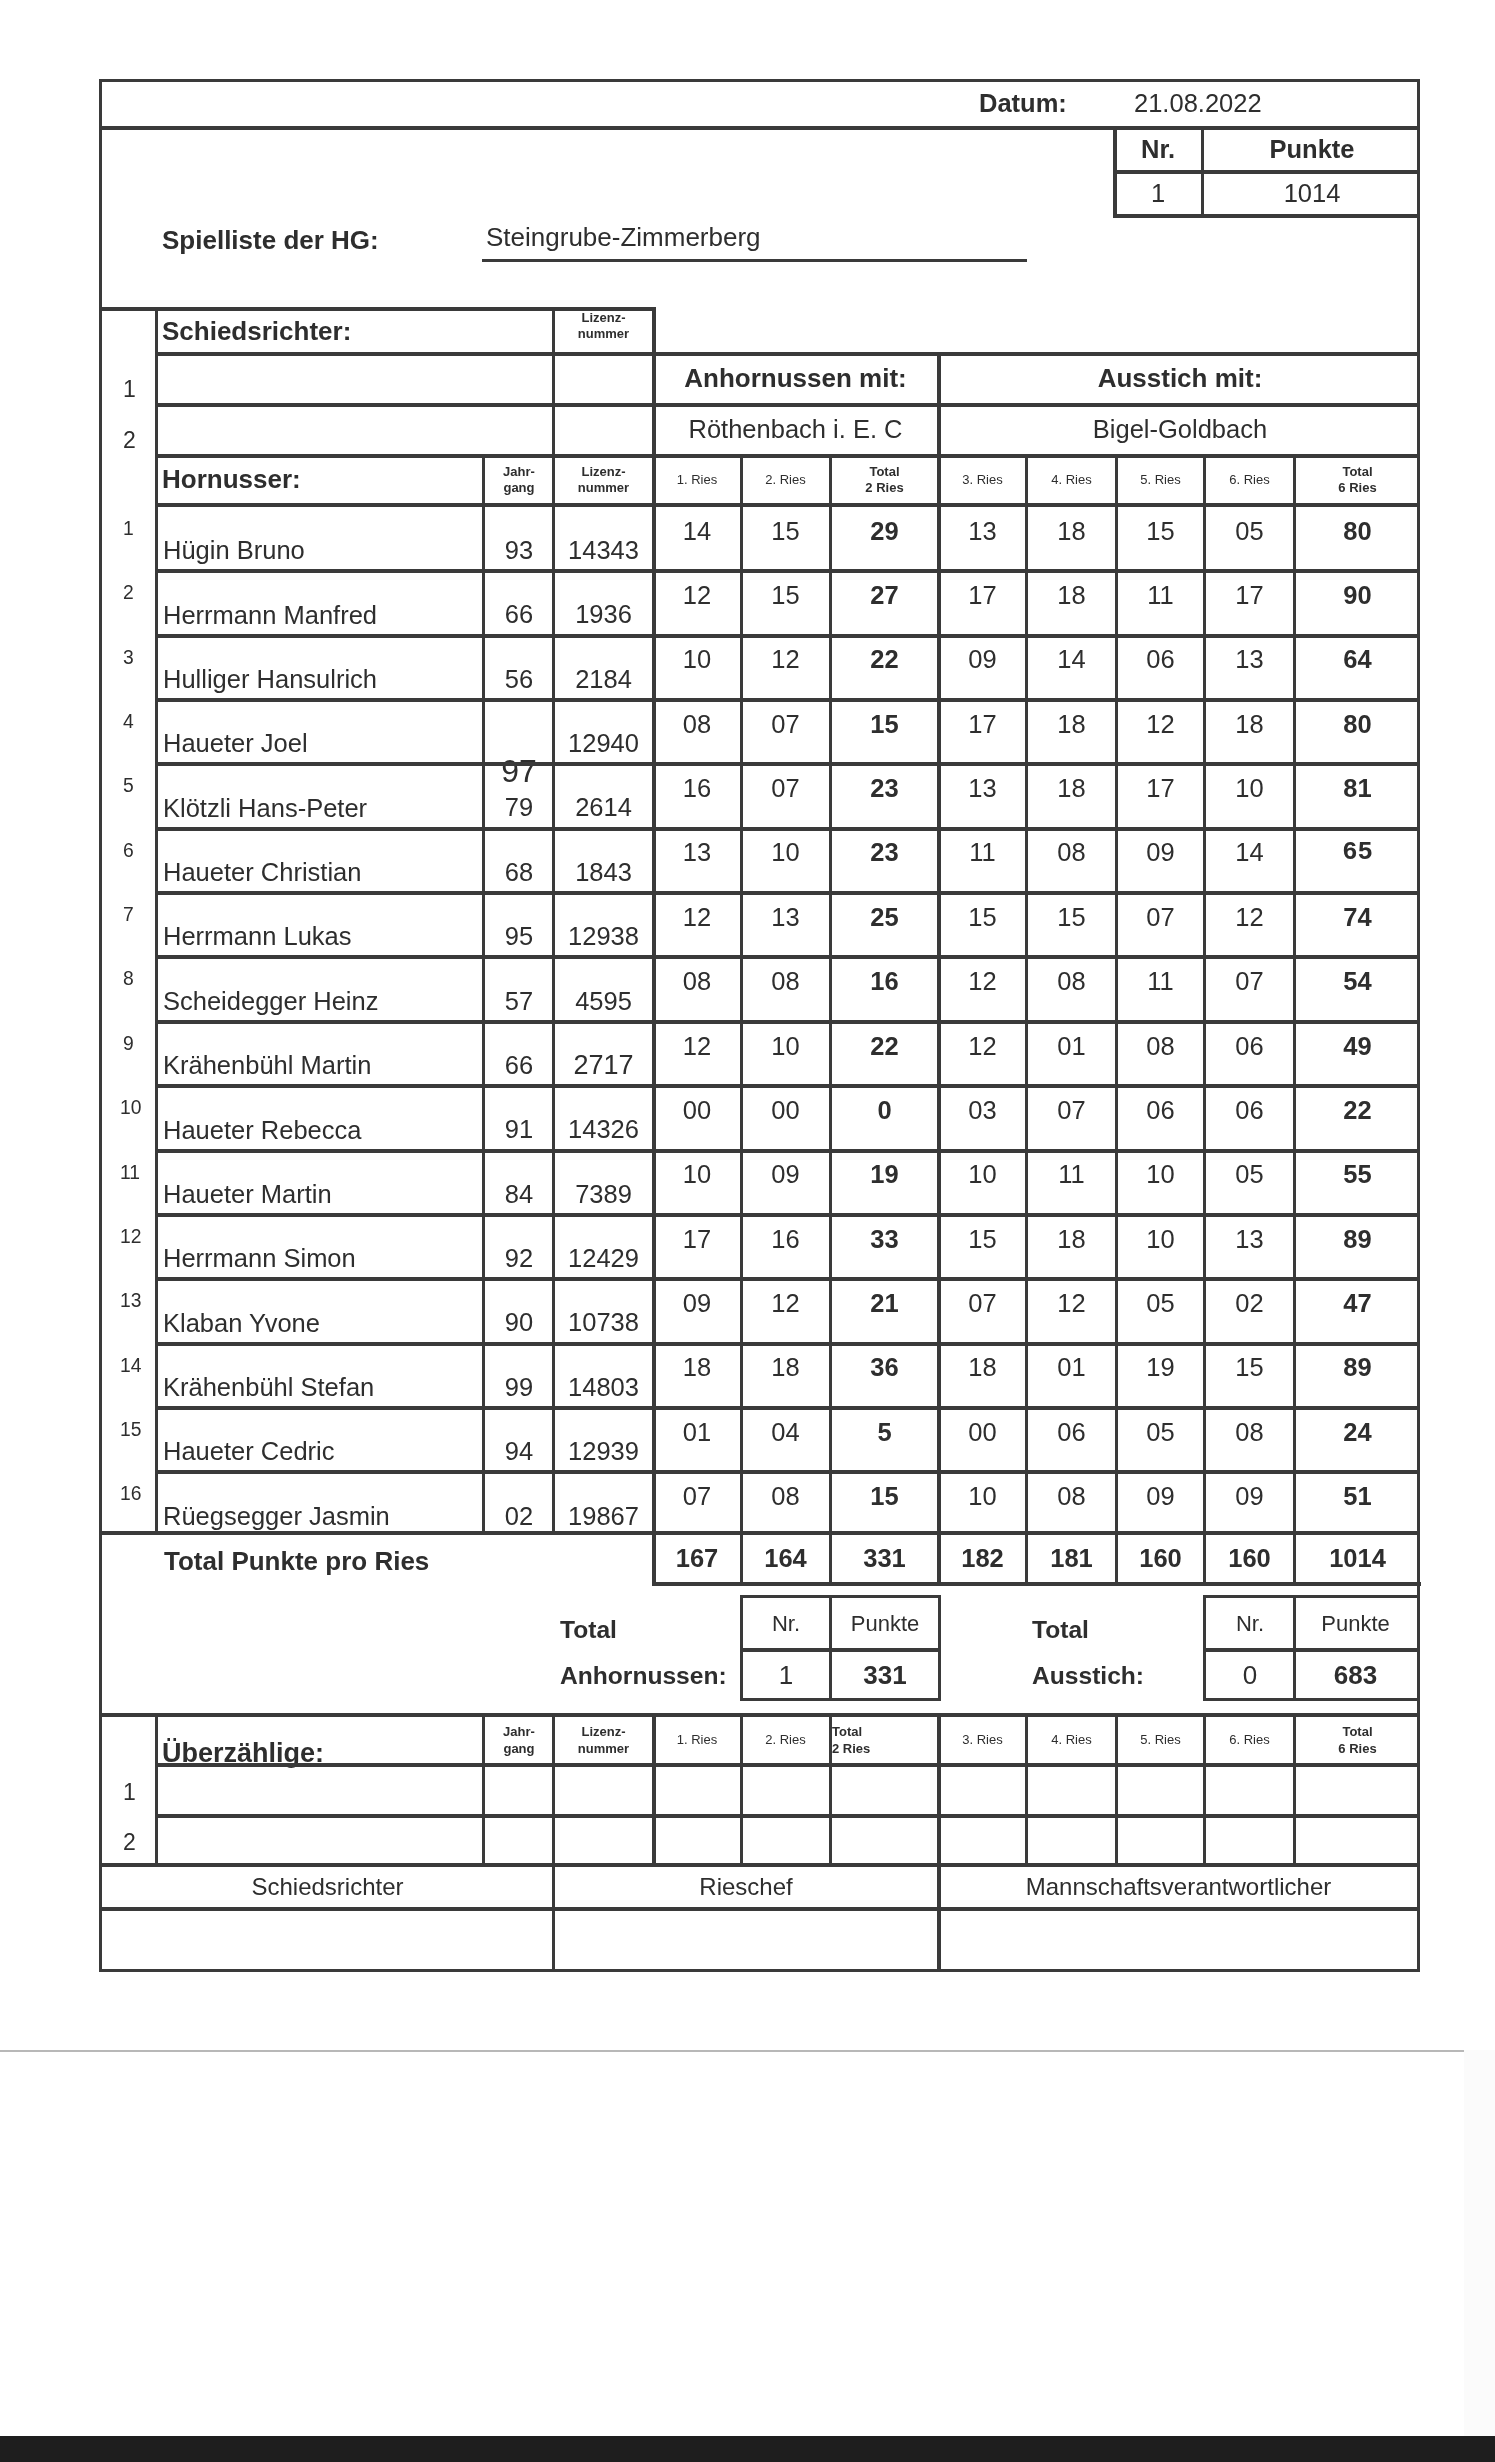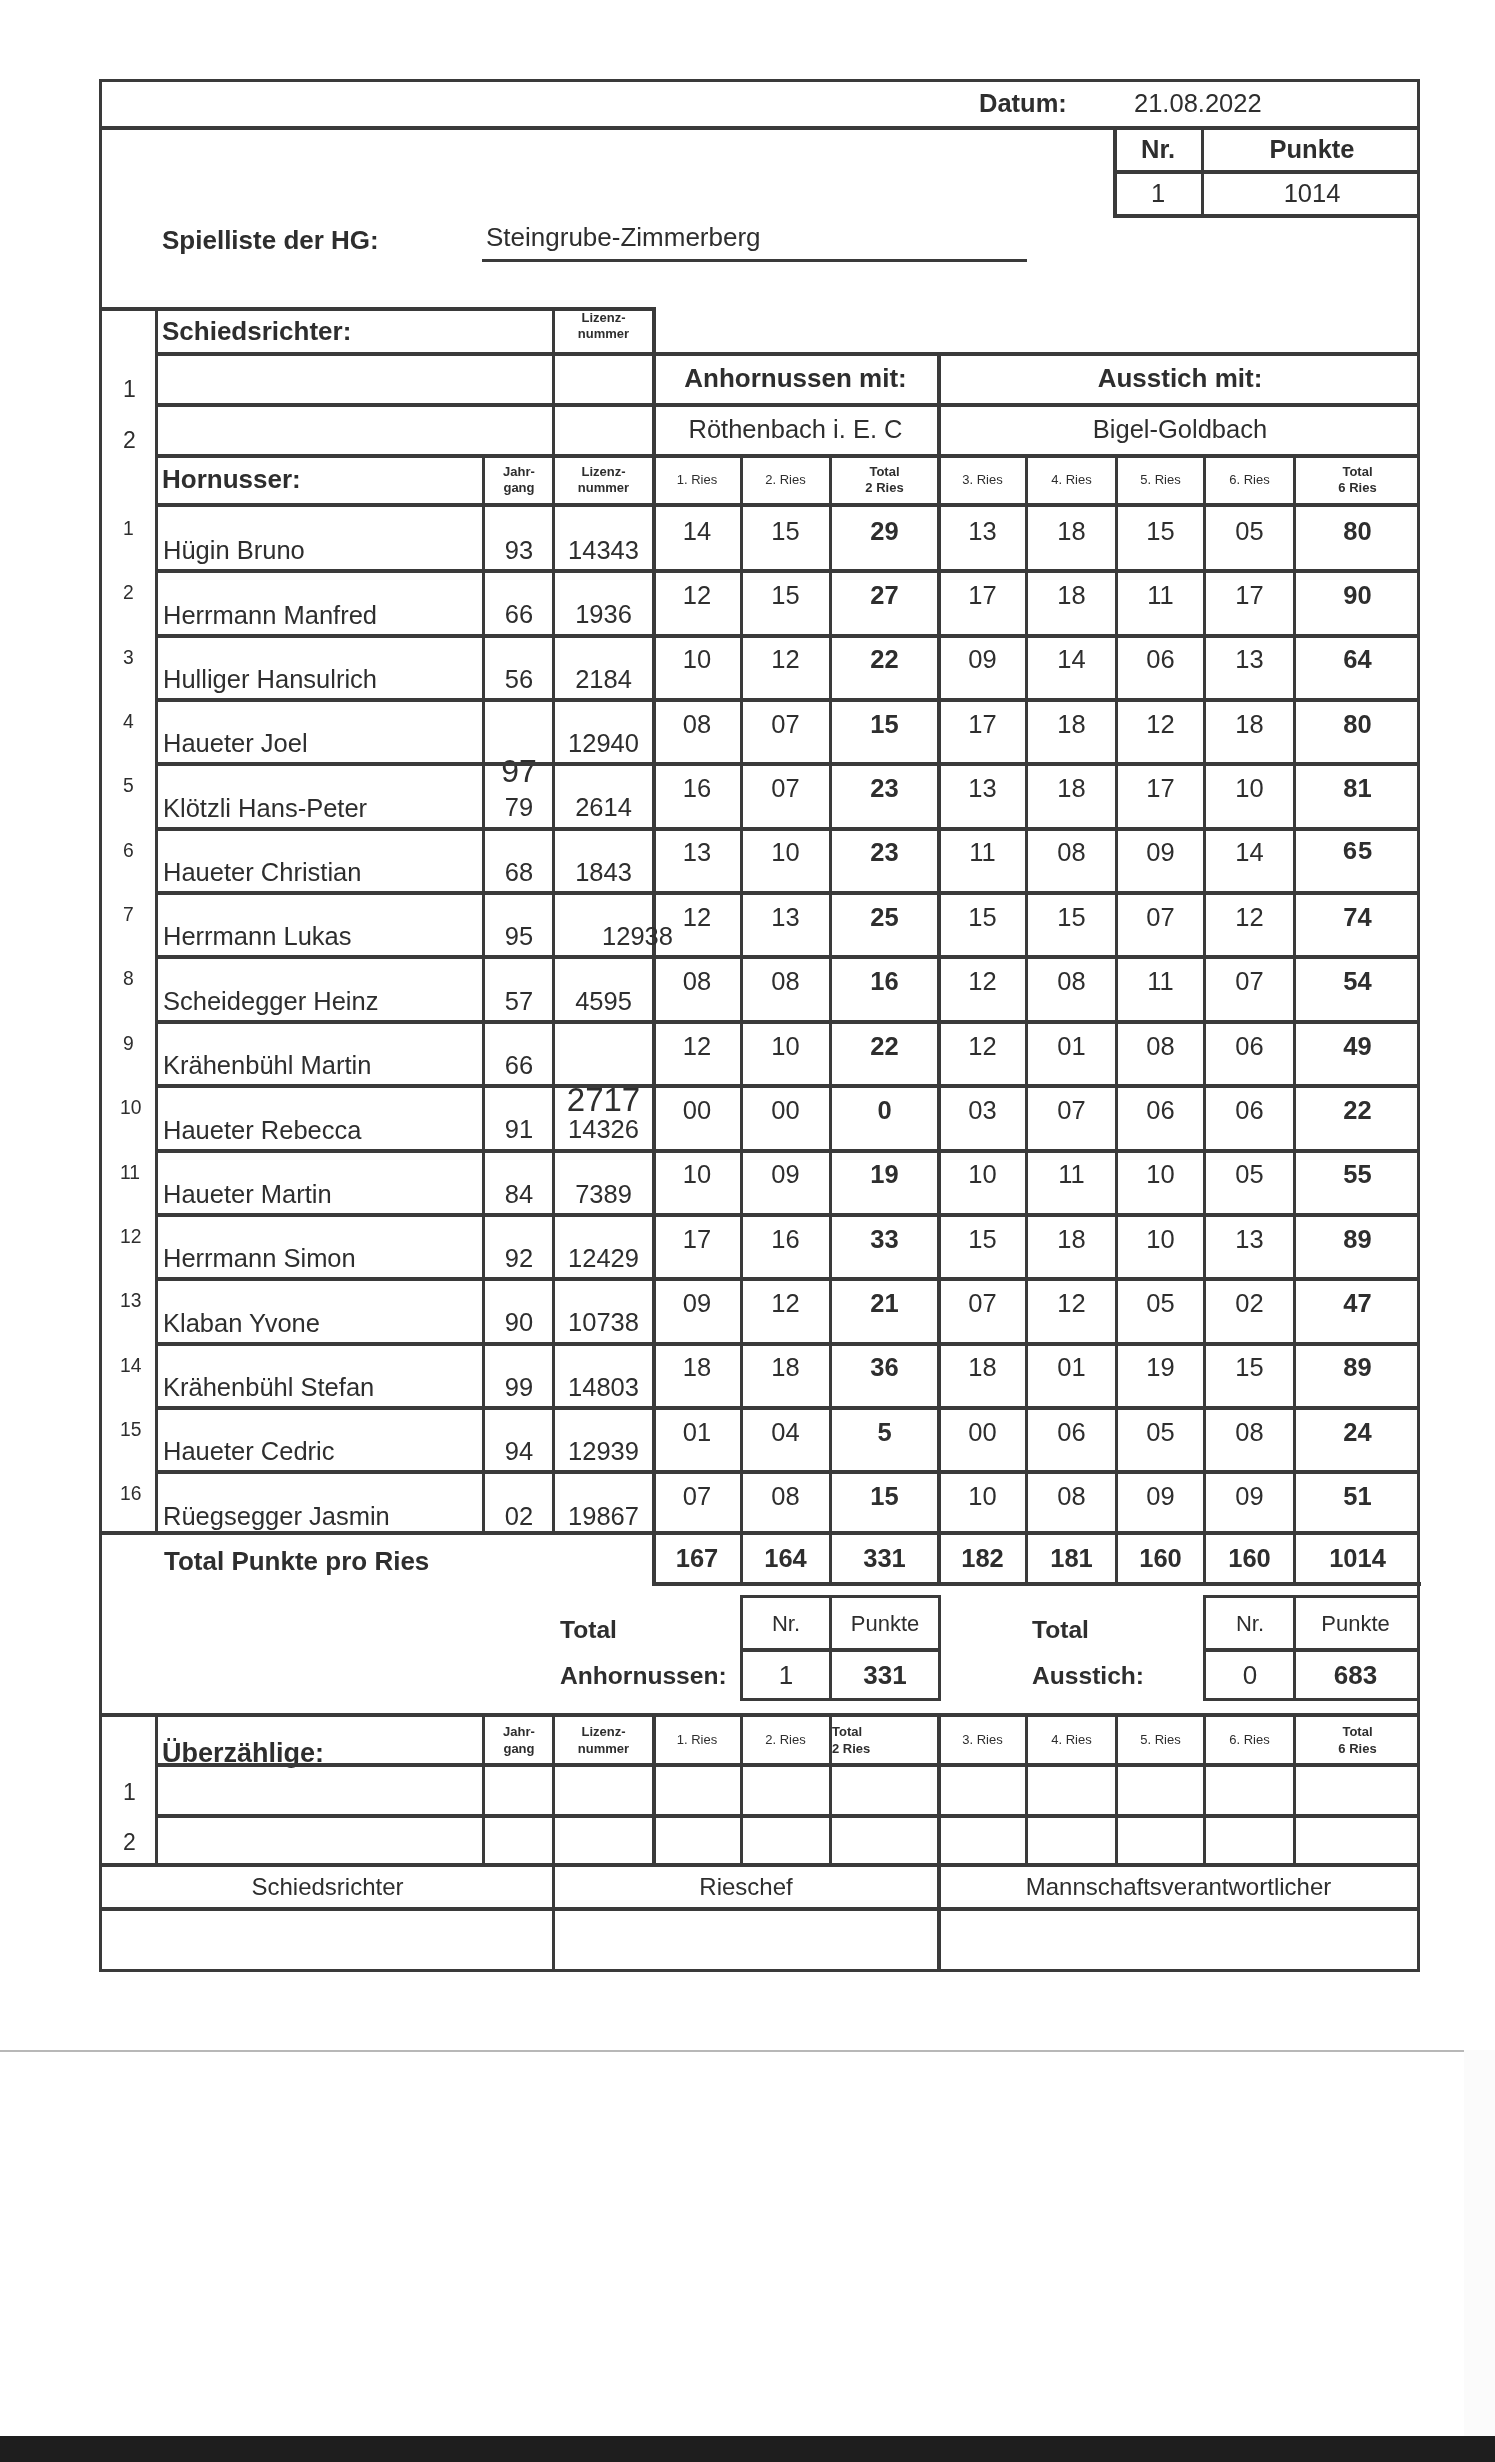--- a/index.html
+++ b/index.html
@@ -169,21 +169,21 @@
       <div class="cell" style="left:940px;top:835px;width:85px;height:35px;font-size:25.5px;">11</div>
       <div class="cell" style="left:1028px;top:835px;width:87px;height:35px;font-size:25.5px;">08</div>
       <div class="cell" style="left:1118px;top:835px;width:85px;height:35px;font-size:25.5px;">09</div>
       <div class="cell" style="left:1206px;top:835px;width:87px;height:35px;font-size:25.5px;">14</div>
       <div class="cell b" style="left:1295px;top:835px;width:125px;height:35px;font-size:25.5px;font-family:Liberation Mono, monospace;">65</div>
       <div class="hl" style="left:155px;top:891px;width:1265px;"></div>
       <div class="abs" style="left:99px;top:893px;width:1321px;height:64px;"></div>
       <div class="txt" style="left:123px;top:905px;font-size:19.3px;">7</div>
       <div class="txt" style="left:163px;top:924px;font-size:25.5px;">Herrmann Lukas</div>
       <div class="cell" style="left:485px;top:919px;width:68px;height:35px;font-size:25.5px;">95</div>
-      <div class="cell" style="left:555px;top:919px;width:97px;height:35px;font-size:25.5px;margin-left:34px;">12938</div>
+      <div class="cell" style="left:555px;top:919px;width:97px;height:35px;font-size:25.5px;">12938</div>
       <div class="cell" style="left:655px;top:900px;width:84px;height:35px;font-size:25.5px;">12</div>
       <div class="cell" style="left:742px;top:900px;width:87px;height:35px;font-size:25.5px;">13</div>
       <div class="cell b" style="left:832px;top:900px;width:105px;height:35px;font-size:25.5px;">25</div>
       <div class="cell" style="left:940px;top:900px;width:85px;height:35px;font-size:25.5px;">15</div>
       <div class="cell" style="left:1028px;top:900px;width:87px;height:35px;font-size:25.5px;">15</div>
       <div class="cell" style="left:1118px;top:900px;width:85px;height:35px;font-size:25.5px;">07</div>
       <div class="cell" style="left:1206px;top:900px;width:87px;height:35px;font-size:25.5px;">12</div>
       <div class="cell b" style="left:1295px;top:900px;width:125px;height:35px;font-size:25.5px;">74</div>
       <div class="hl" style="left:155px;top:955px;width:1265px;"></div>
       <div class="abs" style="left:99px;top:957px;width:1321px;height:64px;"></div>
@@ -197,21 +197,21 @@
       <div class="cell" style="left:940px;top:964px;width:85px;height:35px;font-size:25.5px;">12</div>
       <div class="cell" style="left:1028px;top:964px;width:87px;height:35px;font-size:25.5px;">08</div>
       <div class="cell" style="left:1118px;top:964px;width:85px;height:35px;font-size:25.5px;">11</div>
       <div class="cell" style="left:1206px;top:964px;width:87px;height:35px;font-size:25.5px;">07</div>
       <div class="cell b" style="left:1295px;top:964px;width:125px;height:35px;font-size:25.5px;">54</div>
       <div class="hl" style="left:155px;top:1020px;width:1265px;"></div>
       <div class="abs" style="left:99px;top:1022px;width:1321px;height:64px;"></div>
       <div class="txt" style="left:123px;top:1034px;font-size:19.3px;">9</div>
       <div class="txt" style="left:163px;top:1053px;font-size:25.5px;">Krähenbühl Martin</div>
       <div class="cell" style="left:485px;top:1048px;width:68px;height:35px;font-size:25.5px;">66</div>
-      <div class="cell" style="left:555px;top:1048px;width:97px;height:35px;font-size:33px;margin-top:34px;">2717</div>
+      <div class="cell" style="left:555px;top:1048px;width:97px;height:35px;font-size:27px;">2717</div>
       <div class="cell" style="left:655px;top:1029px;width:84px;height:35px;font-size:25.5px;">12</div>
       <div class="cell" style="left:742px;top:1029px;width:87px;height:35px;font-size:25.5px;">10</div>
       <div class="cell b" style="left:832px;top:1029px;width:105px;height:35px;font-size:25.5px;">22</div>
       <div class="cell" style="left:940px;top:1029px;width:85px;height:35px;font-size:25.5px;">12</div>
       <div class="cell" style="left:1028px;top:1029px;width:87px;height:35px;font-size:25.5px;">01</div>
       <div class="cell" style="left:1118px;top:1029px;width:85px;height:35px;font-size:25.5px;">08</div>
       <div class="cell" style="left:1206px;top:1029px;width:87px;height:35px;font-size:25.5px;">06</div>
       <div class="cell b" style="left:1295px;top:1029px;width:125px;height:35px;font-size:25.5px;">49</div>
       <div class="hl" style="left:155px;top:1084px;width:1265px;"></div>
       <div class="abs" style="left:99px;top:1086px;width:1321px;height:64px;"></div>

